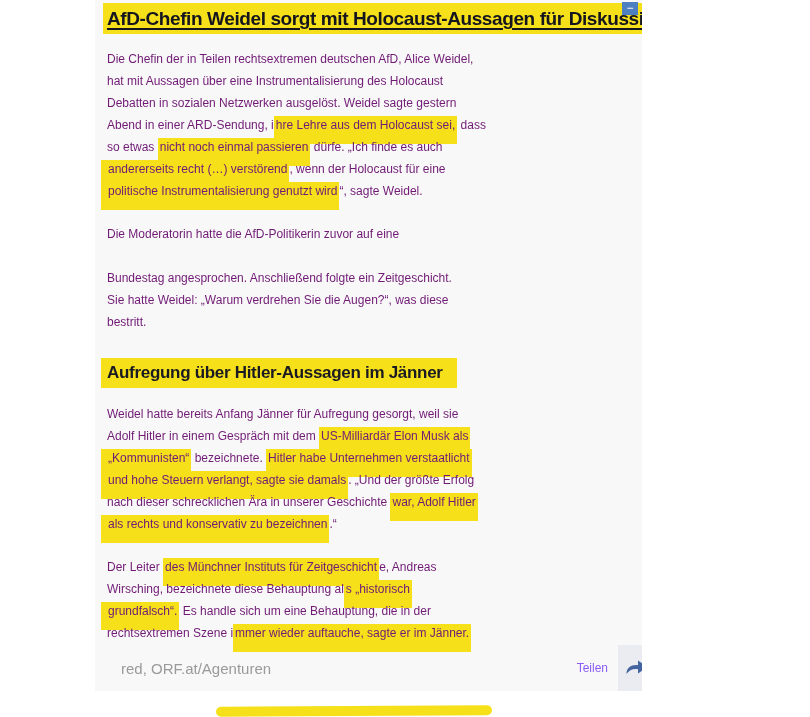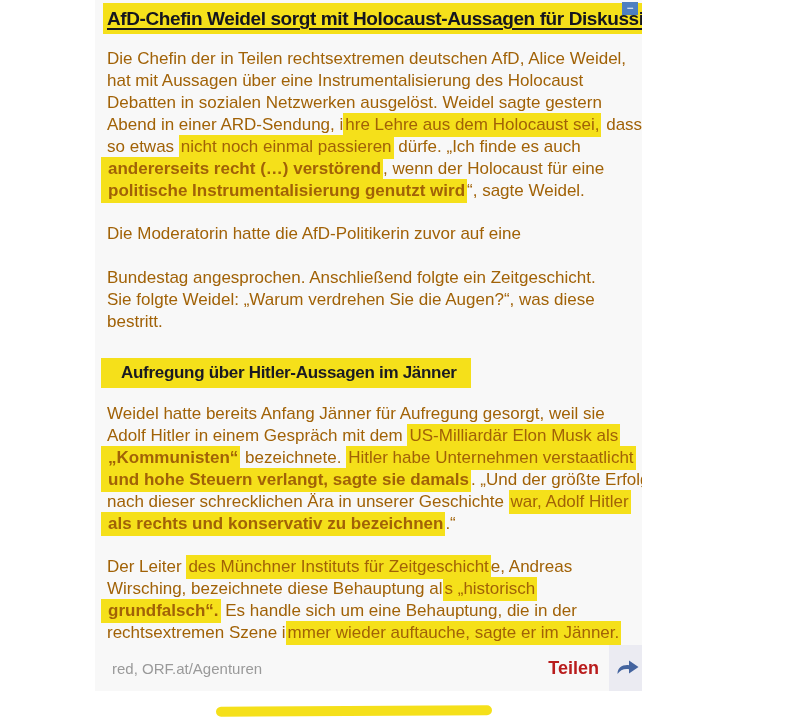--- a/index.html
+++ b/index.html
@@ -20,27 +20,26 @@
     height: 691px;
     background: #f8f8f8;
     overflow: hidden;
   }
   .headline-row {
     position: relative;
     padding: 7px 0 0 8px;
   }
   .hl {
     background: #f5e01a;
-    padding: 2px 2px 3px;
+    padding: 2px 2px 12px;
     box-decoration-break: clone;
   }
   .hl-start {
     margin-left: -6px;
     padding-left: 7px;
-    font-weight: bold;
   }
   h1.headline {
     margin: 0;
     font-size: 19px;
     font-weight: bold;
     letter-spacing: -0.4px;
     color: #15151f;
     line-height: 1.25;
     white-space: nowrap;
   }
@@ -65,61 +64,61 @@
     text-align: center;
     cursor: pointer;
     border: none;
     padding: 0;
   }
   .body-text {
     padding: 0 0 0 12px;
   }
   .para {
     margin: 17px 0 21px;
-    font-size: 17px;
+    font-size: 12px;
     line-height: 22px;
-    color: #a16207;
+    color: #701a75;
     white-space: nowrap;
   }
   .subhead {
     margin: 30px 0 20px;
     font-size: 17px;
     font-weight: bold;
     letter-spacing: -0.3px;
     color: #1a1a22;
     white-space: nowrap;
   }
   .subhead .hl {
-    padding: 5px 14px 6px 20px;
+    padding: 5px 14px 6px 6px;
     margin-left: -6px;
   }
   .article-footer {
     position: absolute;
-    left: 5px;
+    left: 14px;
     bottom: 0;
     width: 547px;
     height: 46px;
     display: flex;
     align-items: center;
     justify-content: space-between;
   }
   .source-line {
     padding-left: 12px;
     font-size: 15px;
     color: #9a9a9a;
   }
   .share-area {
     display: flex;
     align-items: center;
     height: 46px;
   }
   .share-label {
-    color: #b91c1c;
-    font-size: 18px;
-    font-weight: bold;
+    color: #8b5cf6;
+    font-size: 12px;
+    font-weight: normal;
     margin-right: 10px;
   }
   .share-btn {
     width: 38px;
     height: 46px;
     background: #ebebf2;
     border: none;
     display: flex;
     align-items: center;
     justify-content: center;
@@ -142,21 +141,21 @@
 
 <div class="article-box">
 
   <div class="headline-row">
     <h1 class="headline"><span class="hl"><span class="headline-text">AfD-Chefin Weidel sorgt mit Holocaust-Aussagen für Diskussion</span></span></h1>
     <button class="collapse-btn"><span>−</span></button>
   </div>
 
   <div class="body-text">
       <p class="para"><span>Die Chefin der in Teilen rechtsextremen deutschen AfD, Alice Weidel,</span><br><span>hat mit Aussagen über eine Instrumentalisierung des Holocaust</span><br><span>Debatten in sozialen Netzwerken ausgelöst. Weidel sagte gestern</span><br><span>Abend in einer ARD-Sendung, i</span><span class="hl">hre Lehre aus dem Holocaust sei,</span><span> dass</span><br><span>so etwas </span><span class="hl">nicht noch einmal passieren</span><span> dürfe. „Ich finde es auch</span><br><span class="hl hl-start">andererseits recht (…) verstörend</span><span>, wenn der Holocaust für eine</span><br><span class="hl hl-start">politische Instrumentalisierung genutzt wird</span><span>“, sagte Weidel.</span></p>
-      <p class="para"><span>Die Moderatorin hatte die AfD-Politikerin zuvor auf eine</span><br><br><span>Bundestag angesprochen. Anschließend folgte ein Zeitgeschicht.</span><br><span>Sie folgte Weidel: „Warum verdrehen Sie die Augen?“, was diese</span><br><span>bestritt.</span></p>
+      <p class="para"><span>Die Moderatorin hatte die AfD-Politikerin zuvor auf eine</span><br><br><span>Bundestag angesprochen. Anschließend folgte ein Zeitgeschicht.</span><br><span>Sie hatte Weidel: „Warum verdrehen Sie die Augen?“, was diese</span><br><span>bestritt.</span></p>
       <h2 class="subhead"><span class="hl">Aufregung über Hitler-Aussagen im Jänner</span></h2>
       <p class="para"><span>Weidel hatte bereits Anfang Jänner für Aufregung gesorgt, weil sie</span><br><span>Adolf Hitler in einem Gespräch mit dem </span><span class="hl">US-Milliardär Elon Musk als</span><br><span class="hl hl-start">„Kommunisten“</span><span> bezeichnete. </span><span class="hl">Hitler habe Unternehmen verstaatlicht</span><br><span class="hl hl-start">und hohe Steuern verlangt, sagte sie damals</span><span>. „Und der größte Erfolg</span><br><span>nach dieser schrecklichen Ära in unserer Geschichte </span><span class="hl">war, Adolf Hitler</span><br><span class="hl hl-start">als rechts und konservativ zu bezeichnen</span><span>.“</span></p>
       <p class="para"><span>Der Leiter </span><span class="hl">des Münchner Instituts für Zeitgeschicht</span><span>e, Andreas</span><br><span>Wirsching, bezeichnete diese Behauptung al</span><span class="hl">s „historisch</span><br><span class="hl hl-start">grundfalsch“.</span><span> Es handle sich um eine Behauptung, die in der</span><br><span>rechtsextremen Szene i</span><span class="hl">mmer wieder auftauche, sagte er im Jänner.</span></p>
     </div>
 
   <div class="article-footer">
     <span class="source-line">red, ORF.at/Agenturen</span>
     <span class="share-area">
       <span class="share-label">Teilen</span>
       <button class="share-btn">

